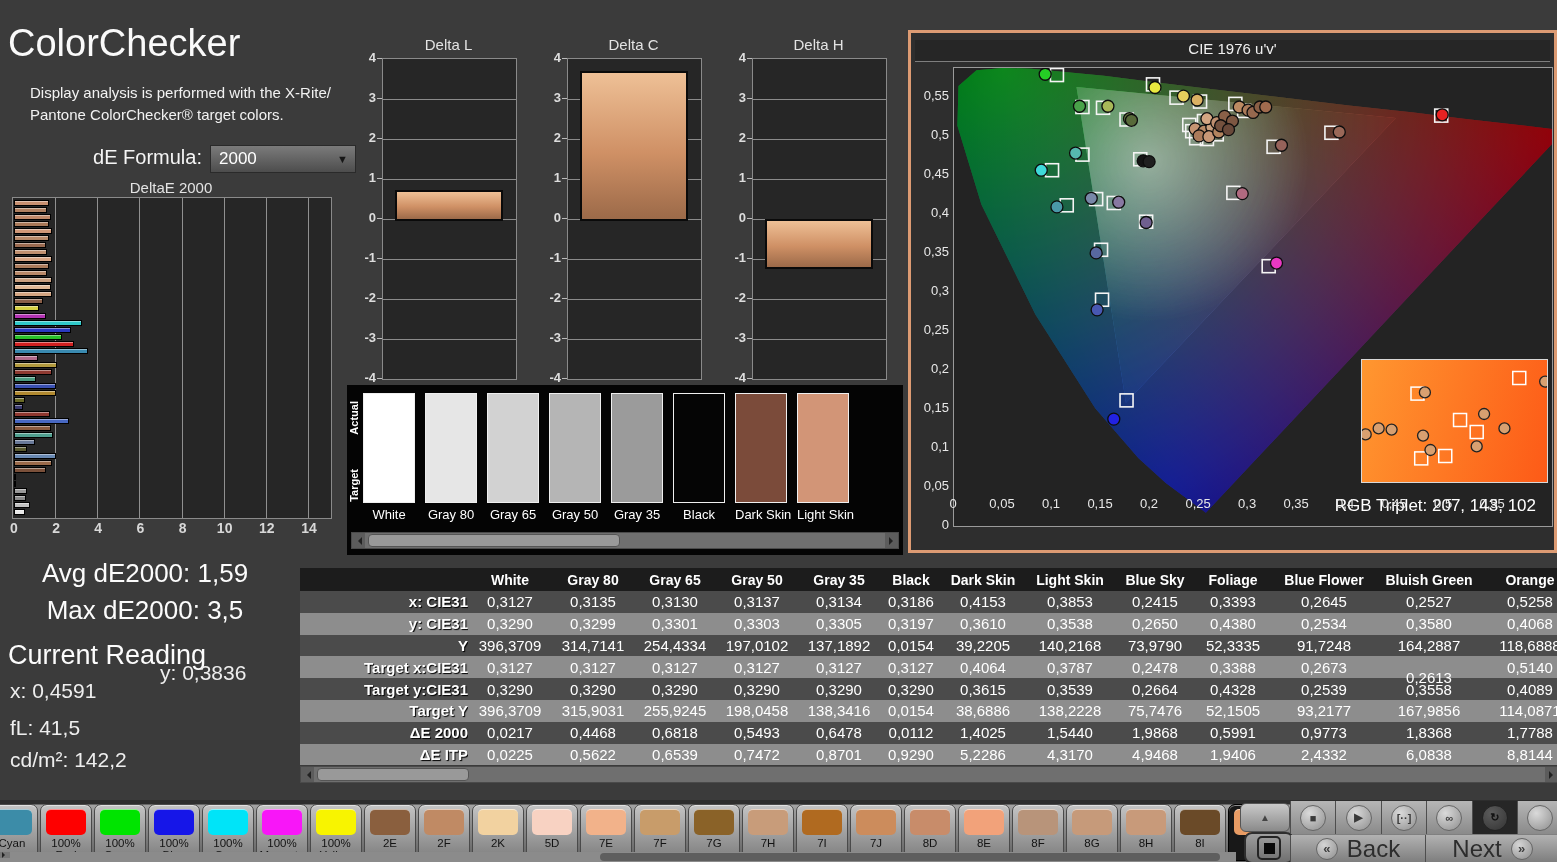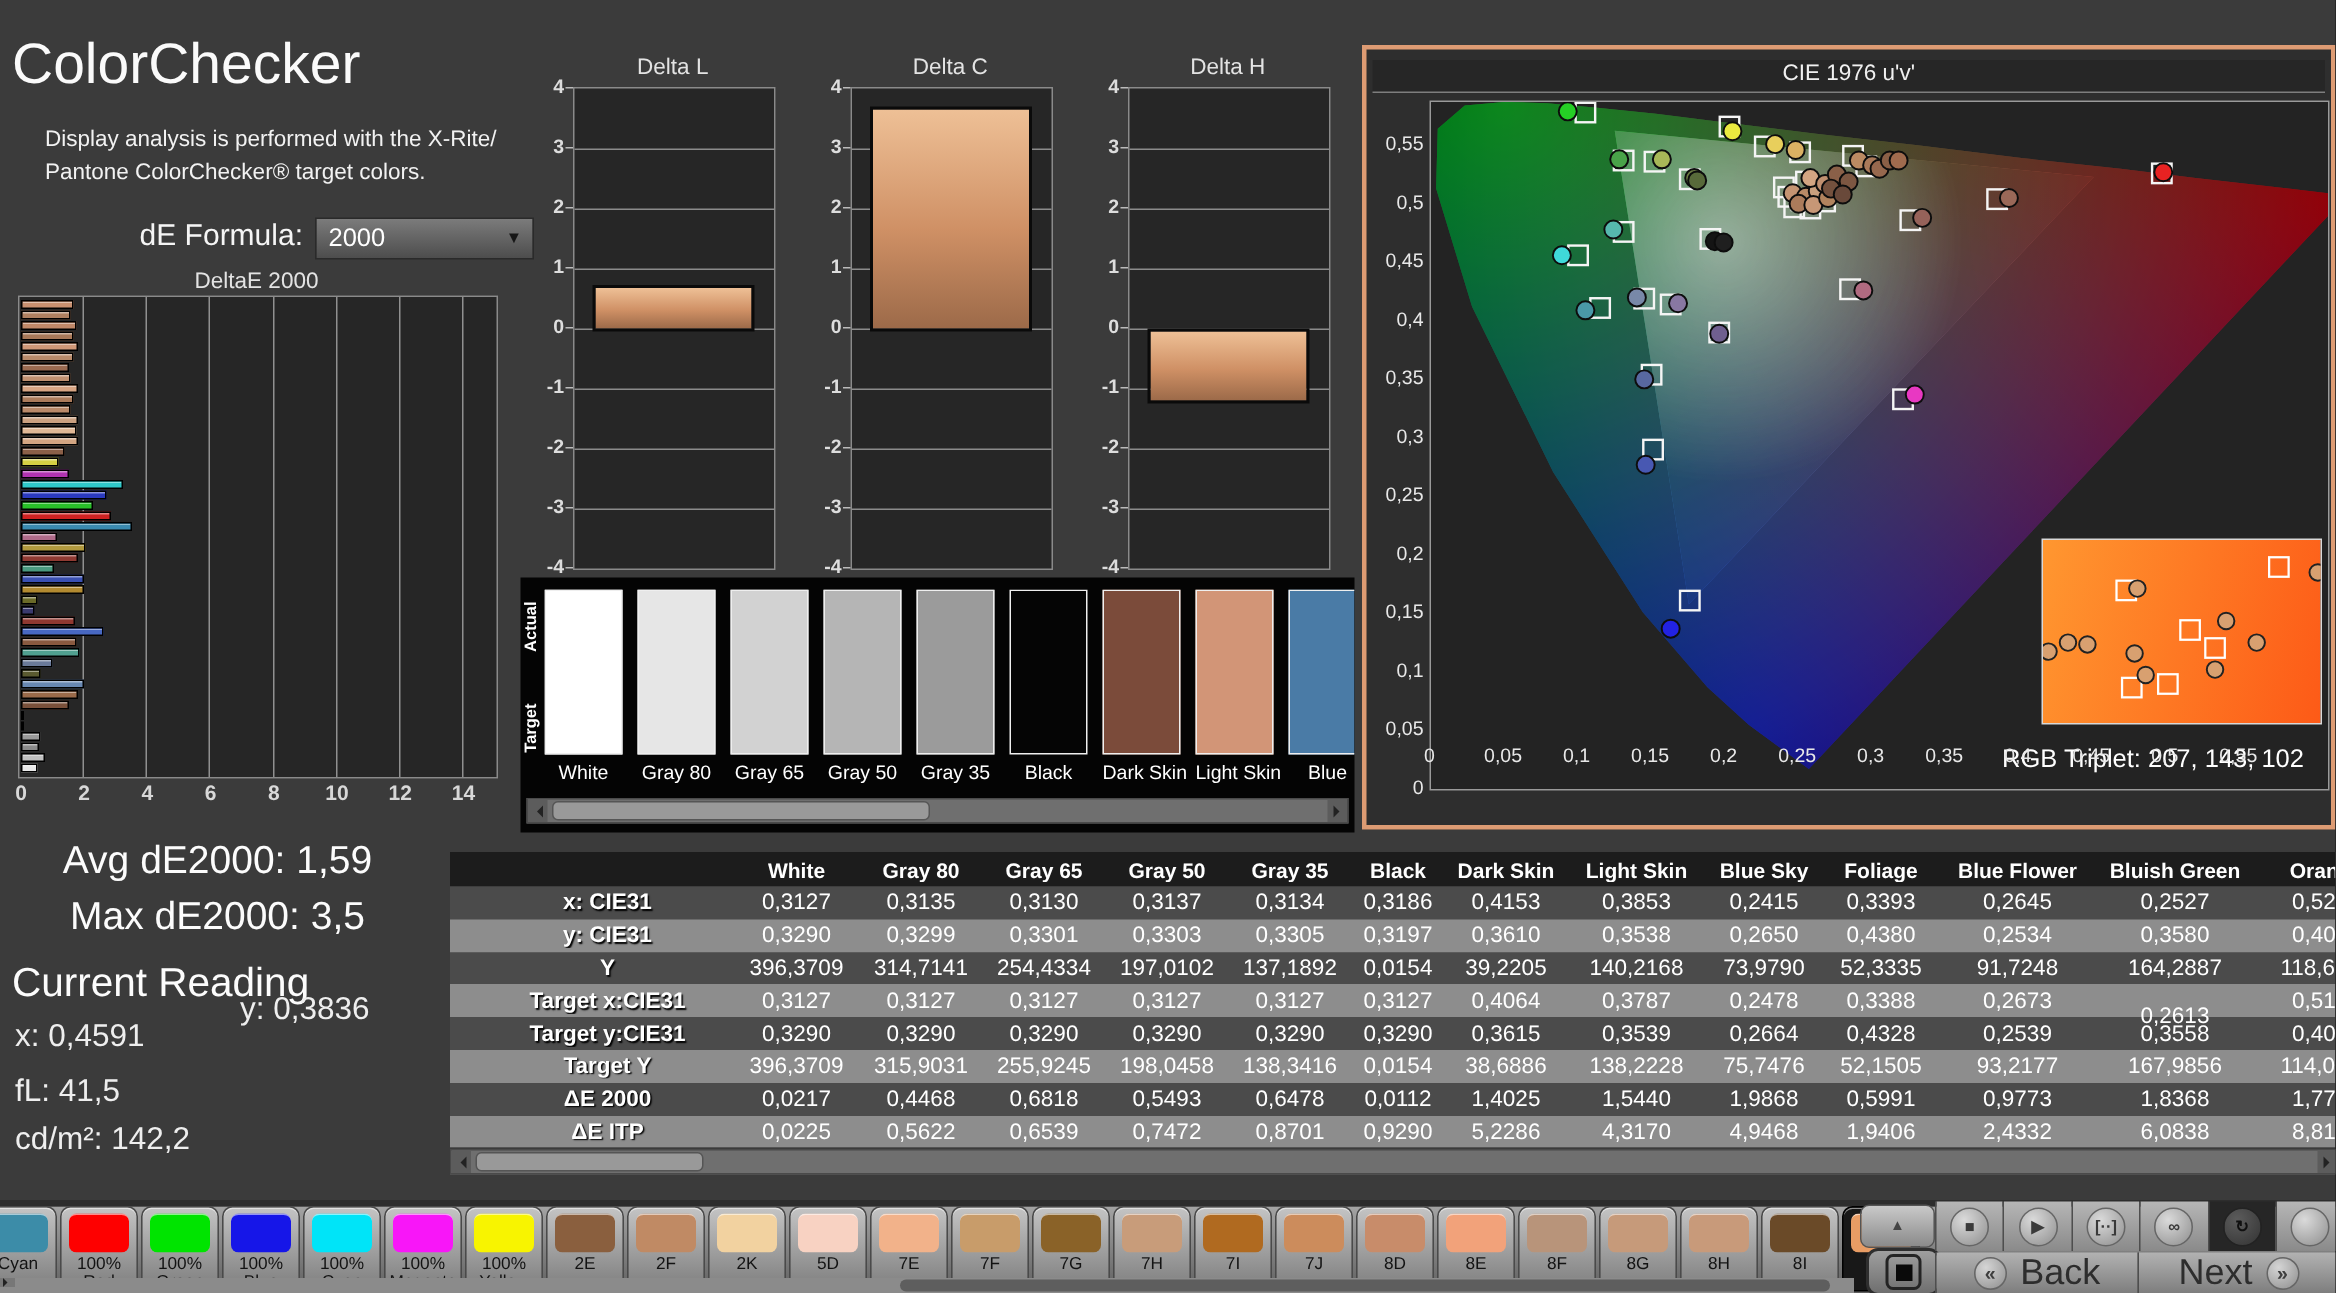--- a/index.html
+++ b/index.html
@@ -69,21 +69,21 @@
   .stat-fl{left:10px;top:716px;font-size:21px;}
   .stat-cd{left:10px;top:748px;font-size:21px;}
 
   
   .tbl{left:300px;top:568px;width:1257px;height:197px;overflow:hidden;background:#4b4b4b;font-size:15px;}
   .trow{display:flex;height:21.8px;align-items:center;}
   .trow.hd{height:23px;background:#1c1c1c;font-size:14px;font-weight:700;color:#f0f0f0;}
   .trow.dark{background:#4b4b4b;}
   .trow.light{background:#8d8d8d;}
   .tcell{flex:none;text-align:center;color:#fff;overflow:hidden;white-space:nowrap;}
-  .tcell.lbl{text-align:center;padding-left:21px;font-weight:700;text-shadow:1px 1px 1px #000;}
+  .tcell.lbl{text-align:right;padding-left:0;font-weight:700;text-shadow:1px 1px 1px #000;}
 
   
   .toolbar{left:0;top:800px;width:1557px;height:62px;
            background:linear-gradient(#2d2d2d 0,#2d2d2d 4px,#a3a3a3 5px,#5f5f5f 100%);}
   .patches{position:absolute;left:-14px;top:4px;display:flex;}
   .pbtn{width:50px;height:55px;margin-right:2px;border-radius:7px;background:linear-gradient(#c4c4c4,#7d7d7d);
         border:1px solid #4a4a4a;box-shadow:inset 0 1px 0 rgba(255,255,255,.5);flex:none;}
   .pbtn .chip{margin:4px auto 0;width:40px;height:25px;border-radius:5px;border-top:1px solid rgba(255,255,255,.55);}
   .pbtn .plabel{font-size:11.5px;color:#131313;text-align:center;line-height:1.05;margin-top:2px;}
   .pbtn.sel{background:#181818;border-color:#000;}
@@ -492,24 +492,20 @@
           <div class="slabel">Black</div>
         </div>
         <div class="swatch">
           <div class="chip" style="background: rgb(123, 75, 58);"></div>
           <div class="slabel">Dark Skin</div>
         </div>
         <div class="swatch">
           <div class="chip" style="background: rgb(210, 149, 119);"></div>
           <div class="slabel">Light Skin</div>
         </div>
-        <div class="swatch">
-          <div class="chip" style="background: rgb(74, 123, 166);"></div>
-          <div class="slabel">Blue</div>
-        </div>
       </div>
     <div class="hscroll" style="left:4px;right:4px;top:147px;height:15px">
       <div class="ar" style="left:0">
           <div class="tri-l"></div>
         </div>
       <div class="thumb" style="left:16px;width:250px"></div>
       <div class="ar" style="right:0">
           <div class="tri-r"></div>
         </div>
     </div>

